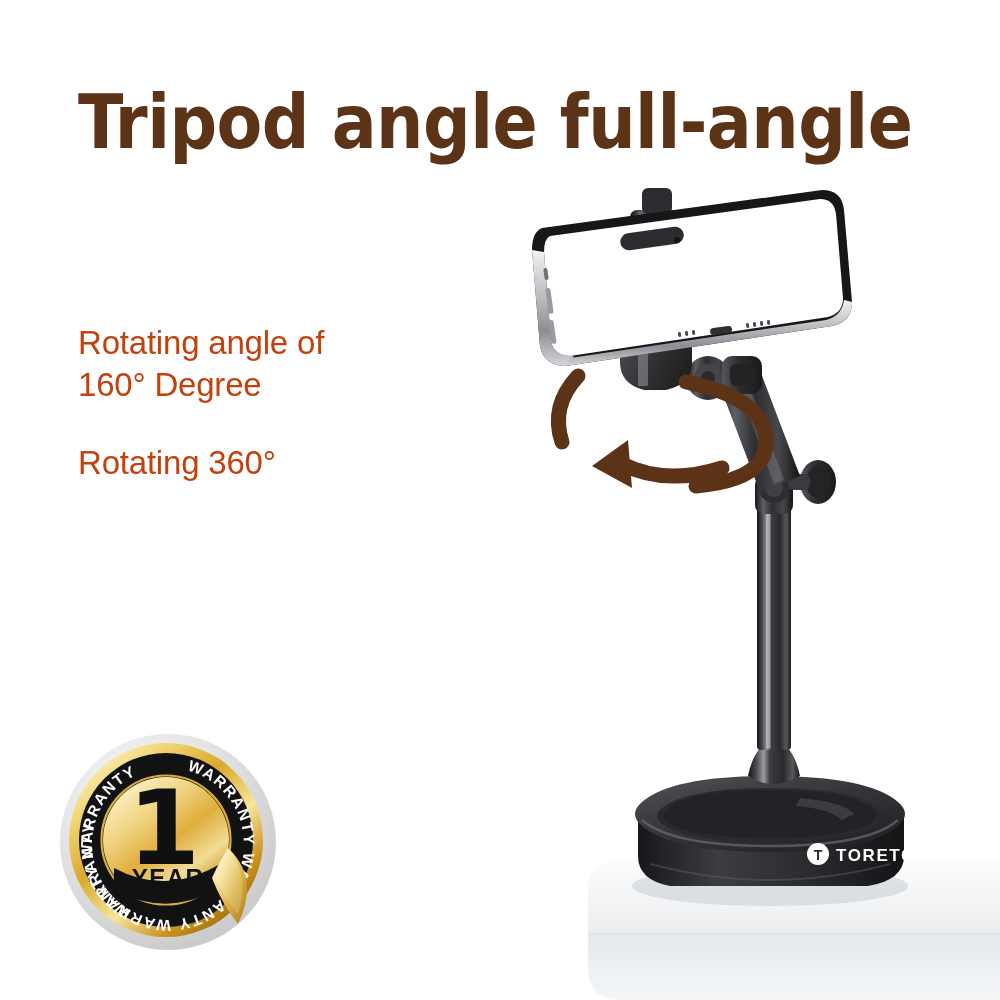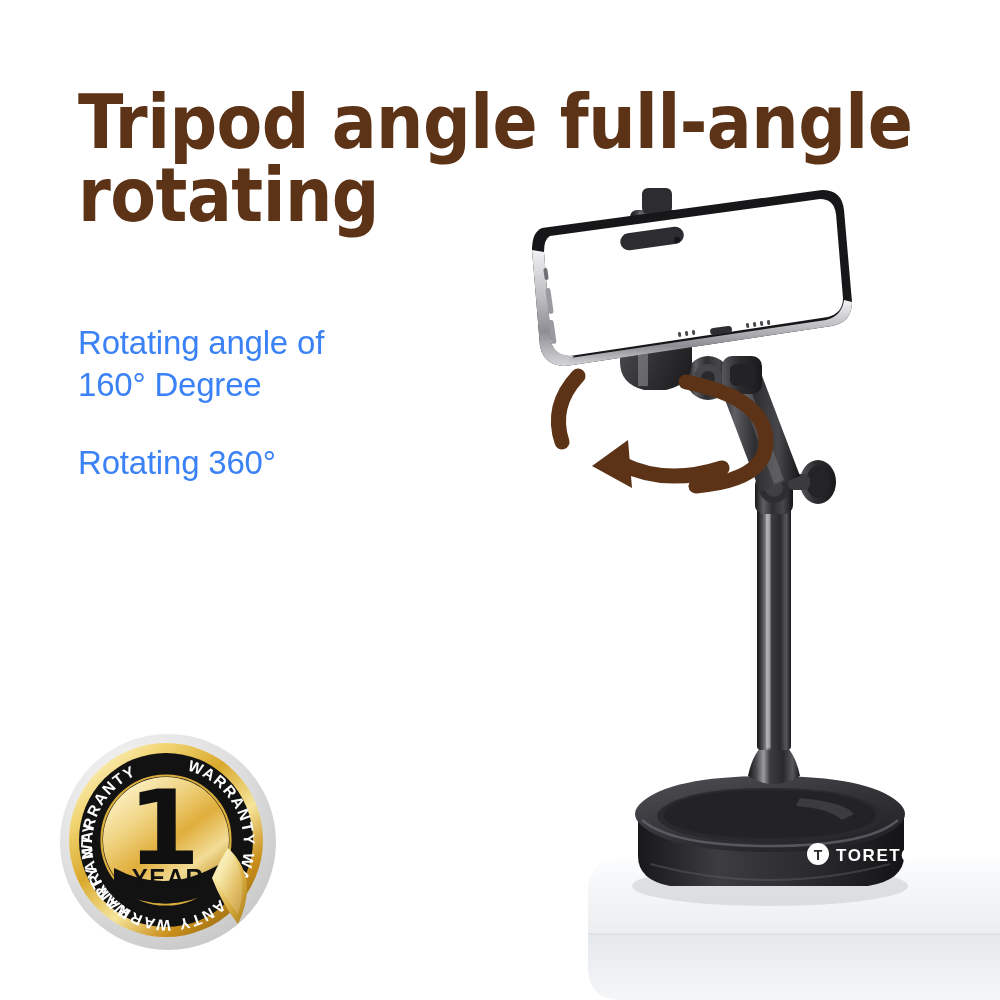--- a/index.html
+++ b/index.html
@@ -32,21 +32,21 @@
     color: #5c3317;
     font-family: "DejaVu Sans", sans-serif;
     font-stretch: condensed;
   }
 
   .bullets {
     position: absolute;
     left: 78px;
     top: 322px;
     width: 430px;
-    color: #3b82f6;
+    color: #c2410c;
   }
   .bullet {
     font-size: 33px;
     line-height: 1.28;
     font-weight: 400;
     margin-bottom: 36px;
     letter-spacing: -0.2px;
     font-family: "Liberation Sans", sans-serif;
   }
   .bullet:last-child { margin-bottom: 0; }
@@ -71,21 +71,20 @@
   }
   #product svg { display: block; width: 100%; height: 100%; }
 </style>
 </head>
 <body>
 
 <div id="stage">
 
   <div class="headline">
     <div>Tripod angle full-angle</div>
-    <div>rotating</div>
   </div>
 
   <div class="bullets">
     <div class="bullet">
       <div>Rotating angle of</div>
       <div>160° Degree</div>
     </div>
     <div class="bullet">
       <div>Rotating 360°</div>
     </div>

